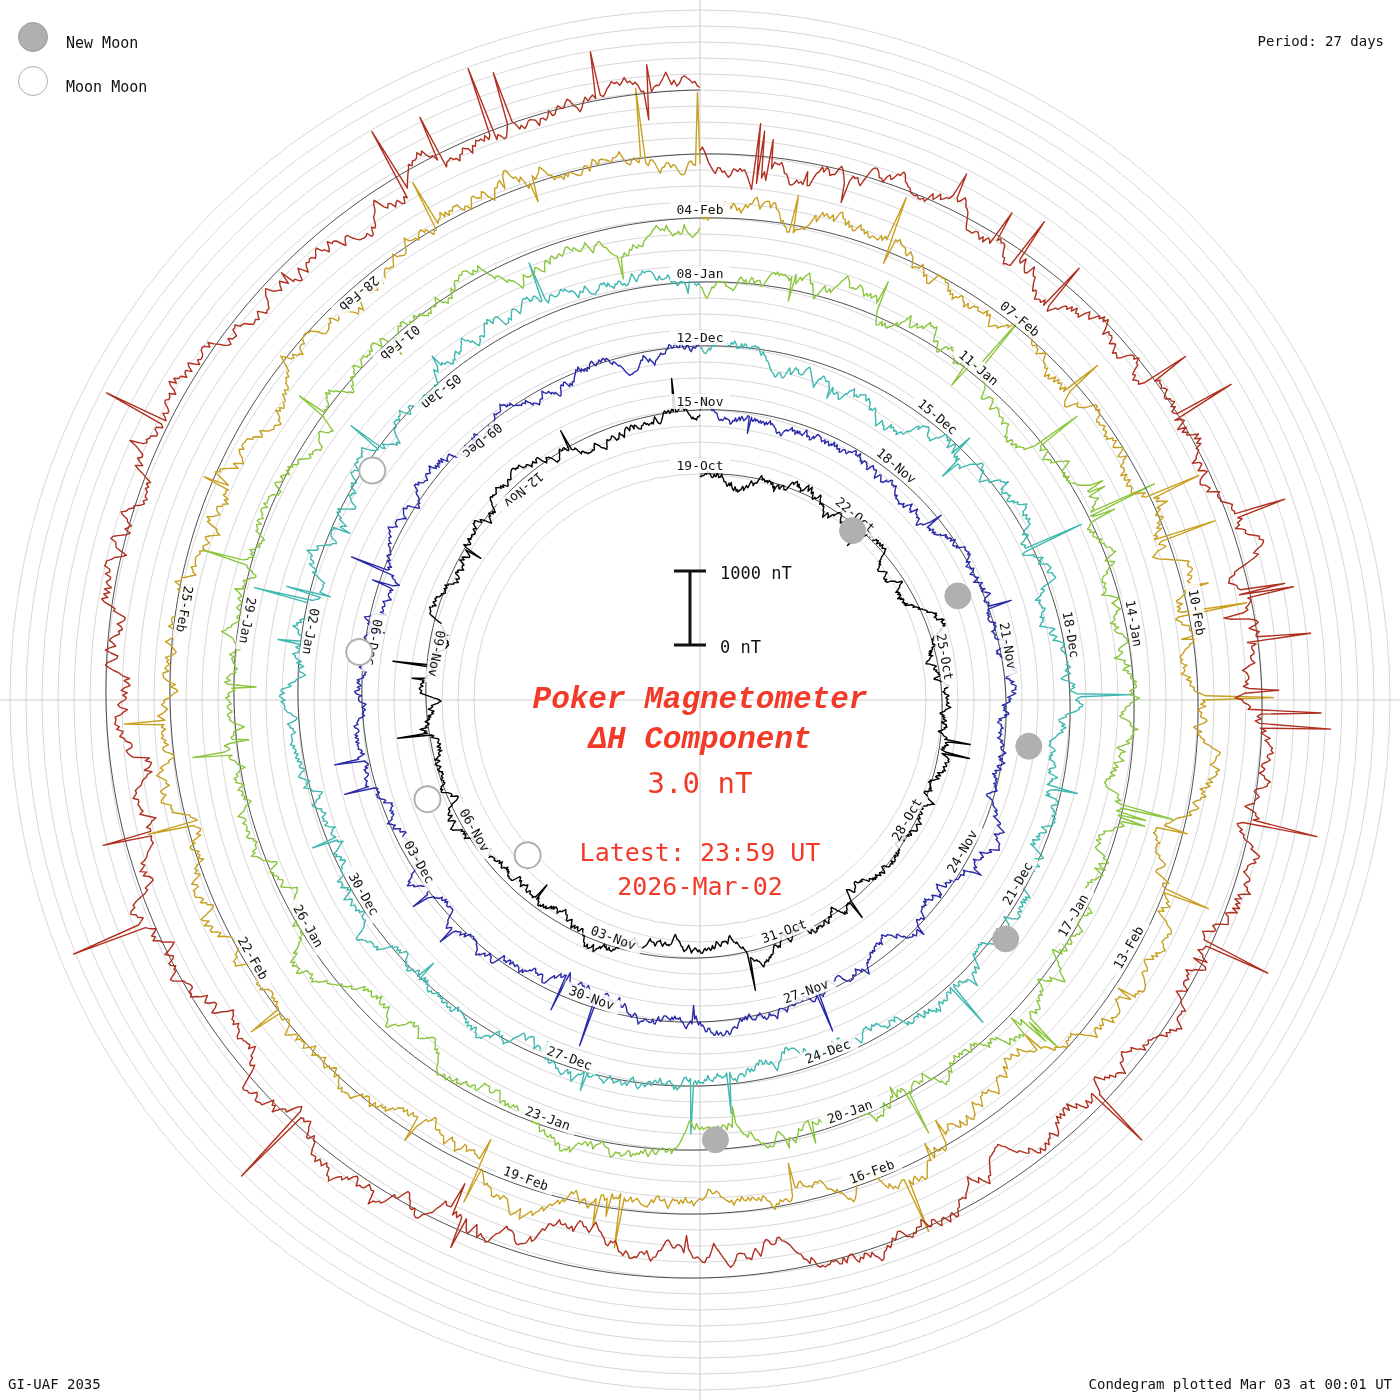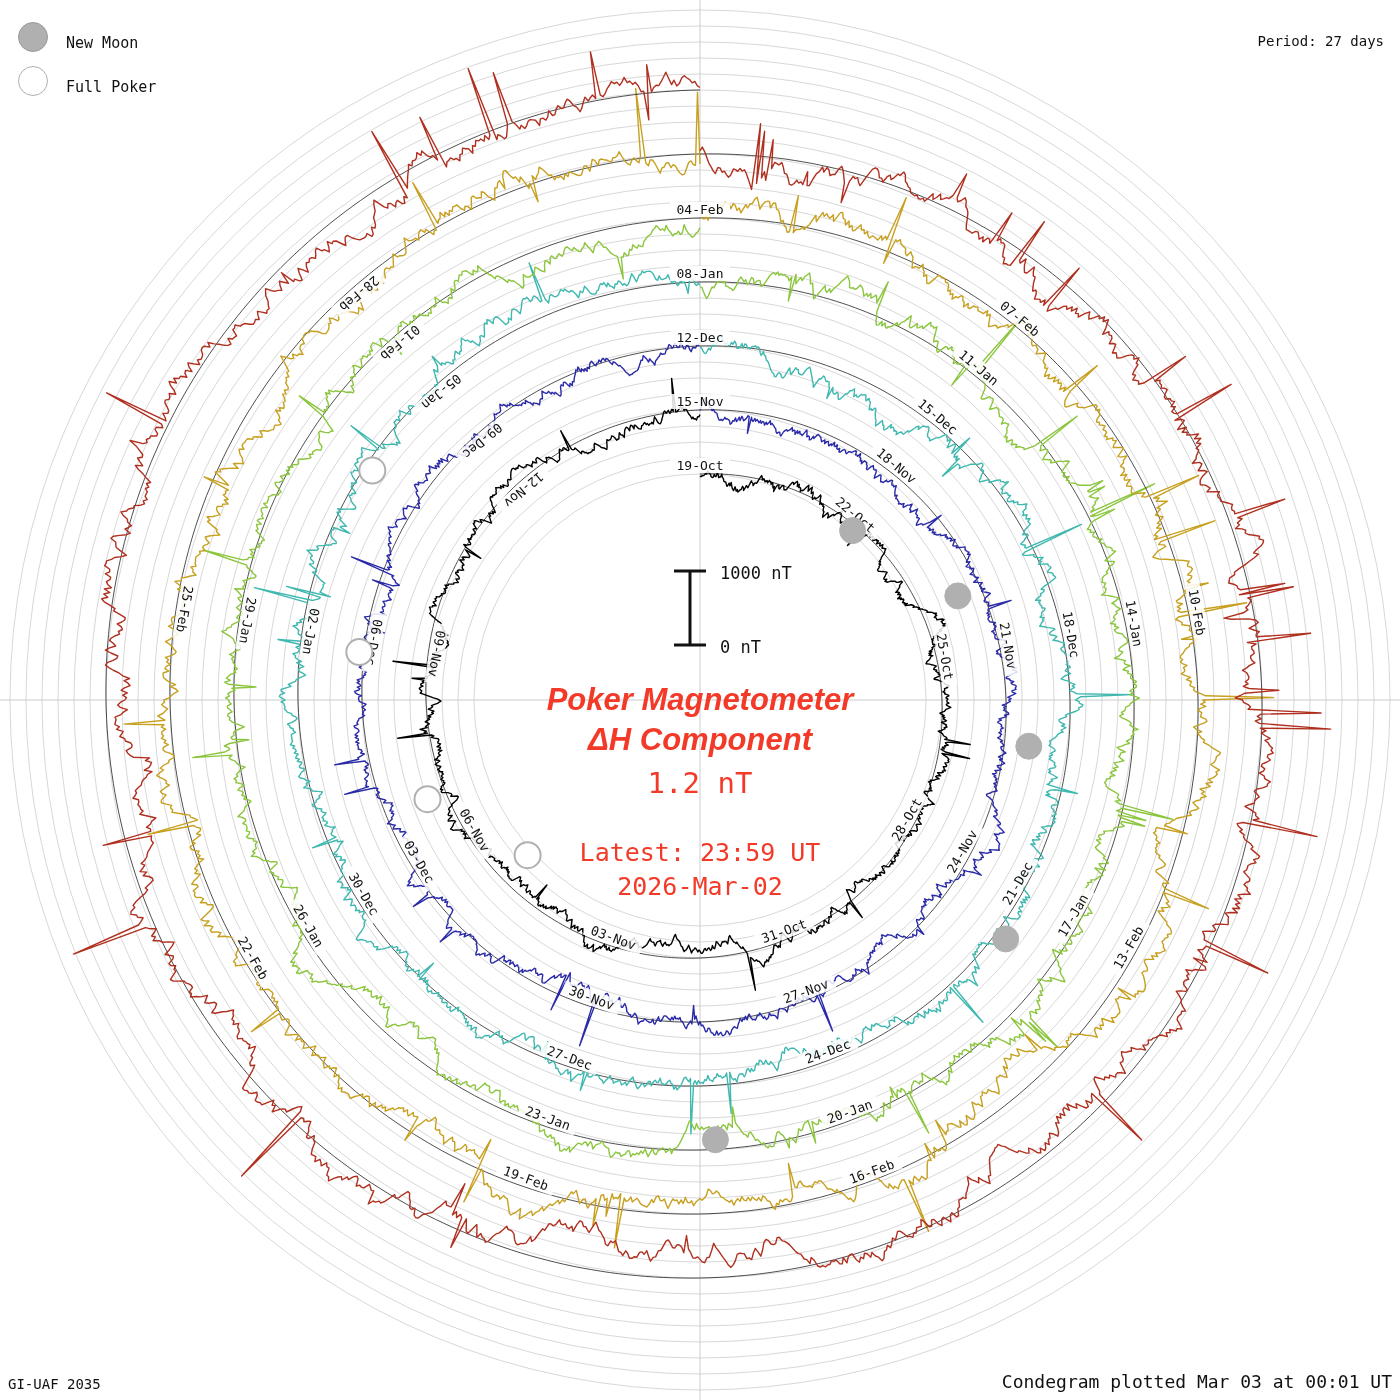--- a/index.html
+++ b/index.html
@@ -5,42 +5,42 @@
   html,body{margin:0;padding:0;background:#ffffff;}
   body{width:1400px;height:1400px;position:relative;overflow:hidden;
        font-family:"DejaVu Sans Mono","Liberation Mono",monospace;color:#111;}
   .legend{position:absolute;left:18px;top:8px;font-size:15px;}
   .legend-row{display:flex;align-items:flex-end;height:44px;}
   .legend-dot{width:28px;height:28px;border-radius:50%;margin-right:18px;}
   .dot-new{background:#b0b0b0;border:1px solid #9a9a9a;}
   .dot-full{background:#ffffff;border:1.5px solid #b0b0b0;}
   .period{position:absolute;right:16px;top:24px;font-size:14px;margin-top:9px;}
   .footer-left{position:absolute;left:8px;bottom:8px;font-size:14px;}
-  .footer-right{position:absolute;right:8px;bottom:8px;font-size:18px;}
+  .footer-right{position:absolute;right:8px;bottom:8px;font-size:14px;}
   .plot{position:absolute;left:0;top:0;width:1400px;height:1400px;}
   .center-text{position:absolute;left:400px;top:680px;width:600px;text-align:center;
                color:#f33a28;pointer-events:none;}
-  .title-line{font-family:Liberation Sans, sans-serif;font-style:italic;
+  .title-line{font-family:Liberation Mono, monospace;font-style:italic;
               font-weight:bold;font-size:31px;line-height:40px;}
   .scale-line{font-size:29px;margin-top:6px;}
   .latest{font-size:25px;line-height:34px;margin-top:36px;}
   .scalebar{position:absolute;left:660px;top:563px;width:200px;height:100px;font-size:17px;color:#a21caf;}
   text{font-family:"DejaVu Sans Mono","Liberation Mono",monospace;}
 </style>
 </head>
 <body>
 
 <div class="legend">
   <div class="legend-row">
     <span class="legend-dot dot-new"></span>
     <span>New Moon</span>
   </div>
   <div class="legend-row">
     <span class="legend-dot dot-full"></span>
-    <span>Full Poker</span>
+    <span>Moon Moon</span>
   </div>
 </div>
 
 <div class="period">Period: 27 days</div>
 
 <svg class="plot" id="plot" viewBox="0 0 1400 1400">
     <g>
       <circle cx="700" cy="700" r="226" fill="none" stroke="#d8d8d8" stroke-width="1"></circle>
       <circle cx="700" cy="700" r="242" fill="none" stroke="#d8d8d8" stroke-width="1"></circle>
       <circle cx="700" cy="700" r="258" fill="none" stroke="#d8d8d8" stroke-width="1"></circle>
@@ -199,19 +199,19 @@
     <line x1="14" y1="8" x2="46" y2="8" stroke="#111" stroke-width="3"></line>
     <line x1="14" y1="82" x2="46" y2="82" stroke="#111" stroke-width="3"></line>
     <text x="60" y="16" font-size="17" fill="#111">1000 nT</text>
     <text x="60" y="90" font-size="17" fill="#111">0 nT</text>
   </svg>
 </div>
 
 <div class="center-text">
   <div class="title-line">Poker Magnetometer</div>
   <div class="title-line">ΔH Component</div>
-  <div class="scale-line">1.2 nT</div>
+  <div class="scale-line">3.0 nT</div>
   <div class="latest">Latest: 23:59 UT</div>
   <div class="latest" style="margin-top:0">2026-Mar-02</div>
 </div>
 
 <div class="footer-left">GI-UAF 2035</div>
 <div class="footer-right">Condegram plotted Mar 03 at 00:01 UT</div>
 
 </body></html>

